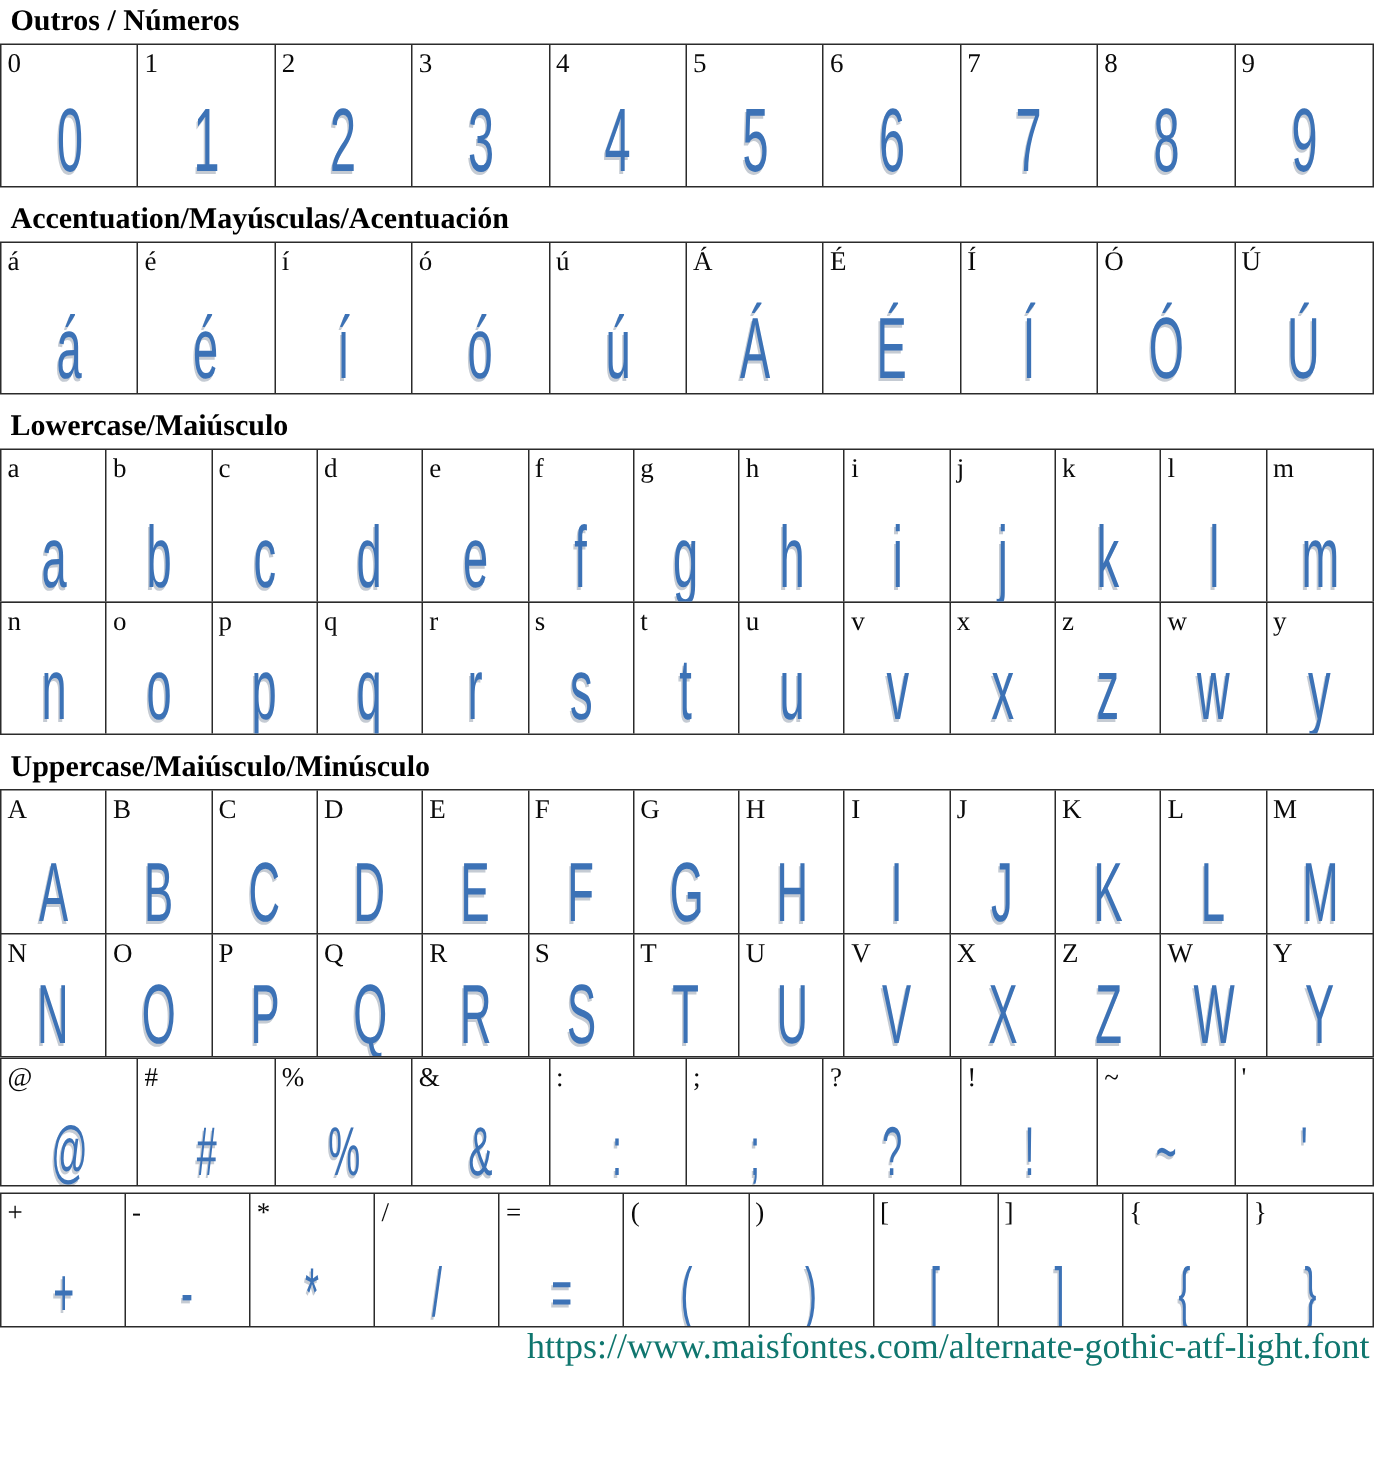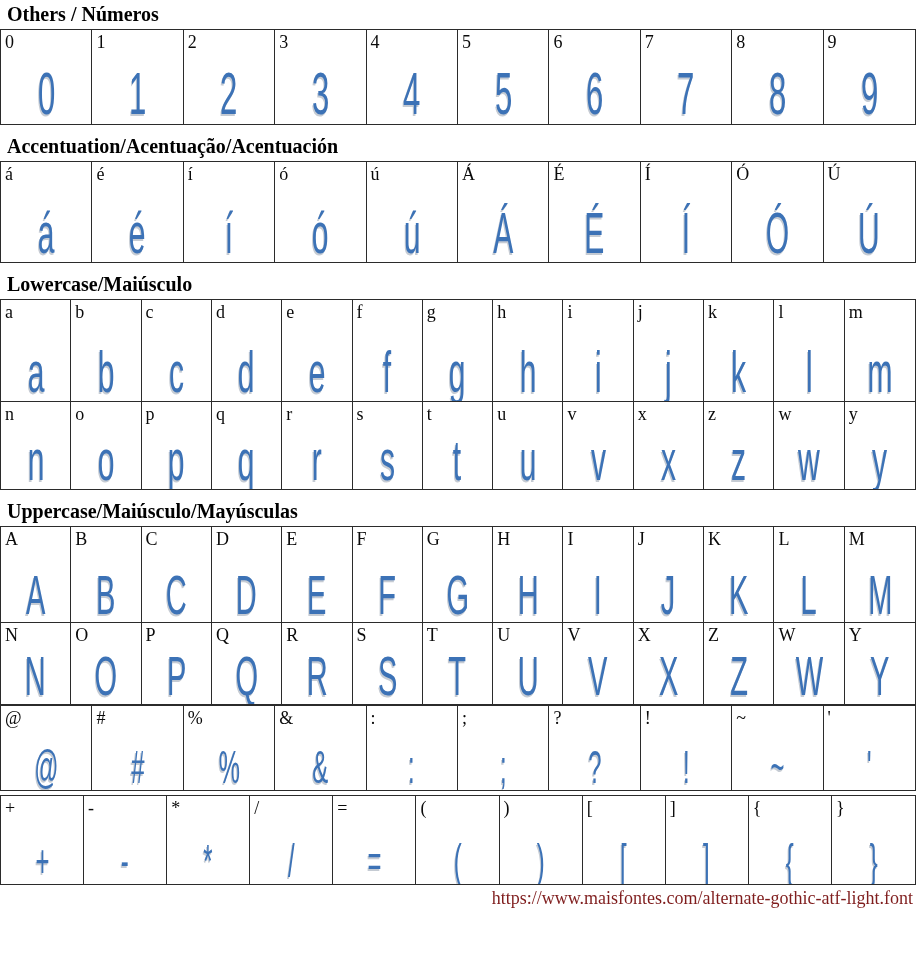--- a/index.html
+++ b/index.html
@@ -71,33 +71,33 @@
   .sec-lower .grid-row:nth-child(2){height:89px;}
   .sec-lower .glyph-inner{font-size:58px;}
   .sec-upper .grid-row:nth-child(1){height:98px;}
   .sec-upper .grid-row:nth-child(2){height:83px;}
   .sec-upper .glyph-inner{font-size:56px;}
   .sec-others .grid-row:nth-child(1){height:86px;}
   .sec-others .grid-row:nth-child(2){height:90px;margin-top:4px;}
   .sec-others .glyph-inner{font-size:46px;}
   .footer-url{
     font-family:"Liberation Serif", serif;
-    font-size:18px;
+    font-size:24px;
     line-height:22px;
-    color:#7f1d1d;
+    color:#0f766e;
     text-align:right;
     padding:2px 3px 0 0;
   }
 </style>
 </head>
 <body>
 
 <div>
 
-  <h2 class="section-title first">Others / Números</h2>
+  <h2 class="section-title first">Outros / Números</h2>
   <div class="glyph-table sec-numbers">
       <div class="grid-row" style="grid-template-columns: repeat(10, 1fr);">
         <div class="cell">
           <div class="label">0</div>
           <div class="glyph">
             <span class="glyph-inner">0</span>
           </div>
         </div>
         <div class="cell">
           <div class="label">1</div>
@@ -149,21 +149,21 @@
         </div>
         <div class="cell">
           <div class="label">9</div>
           <div class="glyph">
             <span class="glyph-inner">9</span>
           </div>
         </div>
       </div>
     </div>
 
-  <h2 class="section-title">Accentuation/Acentuação/Acentuación</h2>
+  <h2 class="section-title">Accentuation/Mayúsculas/Acentuación</h2>
   <div class="glyph-table sec-accent">
       <div class="grid-row" style="grid-template-columns: repeat(10, 1fr);">
         <div class="cell">
           <div class="label">á</div>
           <div class="glyph">
             <span class="glyph-inner">á</span>
           </div>
         </div>
         <div class="cell">
           <div class="label">é</div>
@@ -379,21 +379,21 @@
         </div>
         <div class="cell">
           <div class="label">y</div>
           <div class="glyph">
             <span class="glyph-inner">y</span>
           </div>
         </div>
       </div>
     </div>
 
-  <h2 class="section-title">Uppercase/Maiúsculo/Mayúsculas</h2>
+  <h2 class="section-title">Uppercase/Maiúsculo/Minúsculo</h2>
   <div class="glyph-table sec-upper">
       <div class="grid-row" style="grid-template-columns: repeat(13, 1fr);">
         <div class="cell">
           <div class="label">A</div>
           <div class="glyph">
             <span class="glyph-inner">A</span>
           </div>
         </div>
         <div class="cell">
           <div class="label">B</div>

